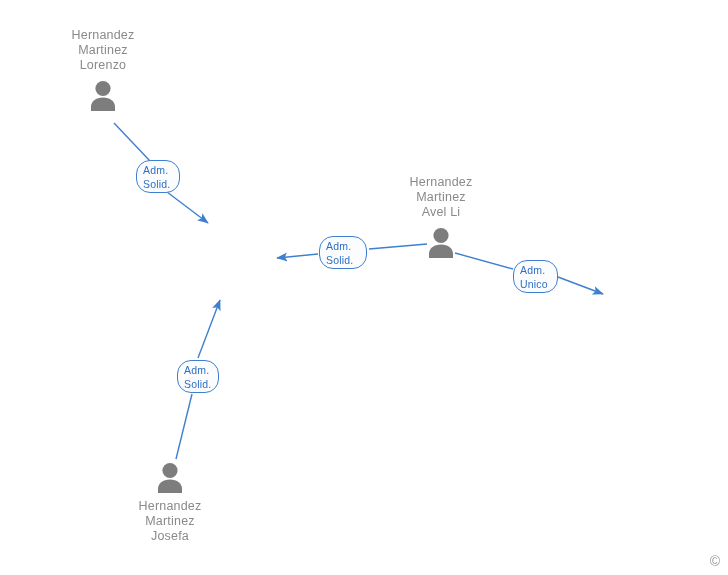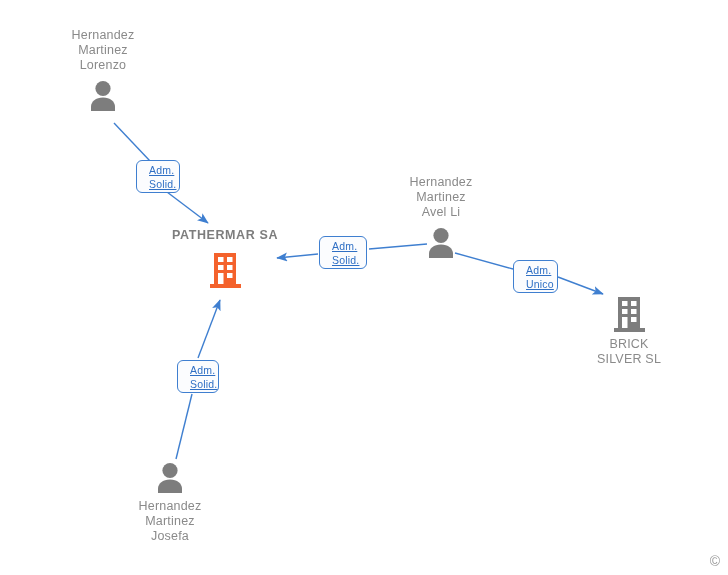--- a/index.html
+++ b/index.html
@@ -43,30 +43,29 @@
     font-weight: bold;
     color: #7d7d7d;
     letter-spacing: 0.6px;
   }
   .icon-person svg { display: block; }
   .icon-company svg { display: block; }
   .rel-box {
     position: absolute;
     box-sizing: border-box;
     border: 1px solid #3f7fd0;
-    border-radius: 6px;
+    border-radius: 14px;
     background: #fbfcfe;
     color: #2f6fc4;
     font-size: 10.5px;
     line-height: 14px;
-    padding: 2px 5px 2px 12px;
+    padding: 2px 5px 2px 6px;
     text-align: left;
     white-space: pre-line;
     letter-spacing: 0.2px;
-    text-decoration: underline;
   }
   .watermark {
     position: absolute;
     right: 8px;
     bottom: 6px;
     display: flex;
     align-items: center;
     gap: 4px;
   }
   .wm-c {
@@ -119,64 +118,33 @@
 Martinez
 Lorenzo</div>
     <div class="icon-person" style="margin-top:6px;">
       <svg width="34" height="32" viewBox="0 0 34 32">
         <circle cx="17" cy="9.5" r="7.6" fill="#7d7d7d"></circle>
         <path d="M17 18.6c-7.3 0-12 4.3-12 9.1V32h24v-4.3c0-4.8-4.7-9.1-12-9.1z" fill="#7d7d7d"></path>
       </svg>
     </div>
   </div>
 
-  <div class="node" style="left: 155px; top: 228px;">
-    <div class="node-label company">PATHERMAR SA</div>
-    <div class="icon-company" style="margin-top:8px;">
-      <svg width="31" height="37" viewBox="0 0 31 37">
-        <rect x="4" y="2" width="22" height="31" fill="#f4622c"></rect>
-        <rect x="0" y="33" width="31" height="4" fill="#f4622c"></rect>
-        <rect x="8" y="6" width="5.5" height="5" fill="#ffffff"></rect>
-        <rect x="17" y="6" width="5.5" height="5" fill="#ffffff"></rect>
-        <rect x="8" y="14" width="5.5" height="5" fill="#ffffff"></rect>
-        <rect x="17" y="14" width="5.5" height="5" fill="#ffffff"></rect>
-        <rect x="8" y="22" width="5.5" height="11" fill="#ffffff"></rect>
-        <rect x="17" y="22" width="5.5" height="5" fill="#ffffff"></rect>
-      </svg>
-    </div>
-  </div>
 
   <div class="node" style="left: 371px; top: 175px;">
     <div class="node-label">Hernandez
 Martinez
 Avel Li</div>
     <div class="icon-person" style="margin-top:6px;">
       <svg width="34" height="32" viewBox="0 0 34 32">
         <circle cx="17" cy="9.5" r="7.6" fill="#7d7d7d"></circle>
         <path d="M17 18.6c-7.3 0-12 4.3-12 9.1V32h24v-4.3c0-4.8-4.7-9.1-12-9.1z" fill="#7d7d7d"></path>
       </svg>
     </div>
   </div>
 
-  <div class="node" style="left: 559px; top: 295px;">
-    <div class="icon-company">
-      <svg width="31" height="37" viewBox="0 0 31 37">
-        <rect x="4" y="2" width="22" height="31" fill="#7d7d7d"></rect>
-        <rect x="0" y="33" width="31" height="4" fill="#7d7d7d"></rect>
-        <rect x="8" y="6" width="5.5" height="5" fill="#ffffff"></rect>
-        <rect x="17" y="6" width="5.5" height="5" fill="#ffffff"></rect>
-        <rect x="8" y="14" width="5.5" height="5" fill="#ffffff"></rect>
-        <rect x="17" y="14" width="5.5" height="5" fill="#ffffff"></rect>
-        <rect x="8" y="22" width="5.5" height="11" fill="#ffffff"></rect>
-        <rect x="17" y="22" width="5.5" height="5" fill="#ffffff"></rect>
-      </svg>
-    </div>
-    <div class="node-label" style="margin-top:5px;">BRICK
-SILVER SL</div>
-  </div>
 
   <div class="node" style="left: 100px; top: 461px;">
     <div class="icon-person">
       <svg width="34" height="32" viewBox="0 0 34 32">
         <circle cx="17" cy="9.5" r="7.6" fill="#7d7d7d"></circle>
         <path d="M17 18.6c-7.3 0-12 4.3-12 9.1V32h24v-4.3c0-4.8-4.7-9.1-12-9.1z" fill="#7d7d7d"></path>
       </svg>
     </div>
     <div class="node-label" style="margin-top:6px;">Hernandez
 Martinez

